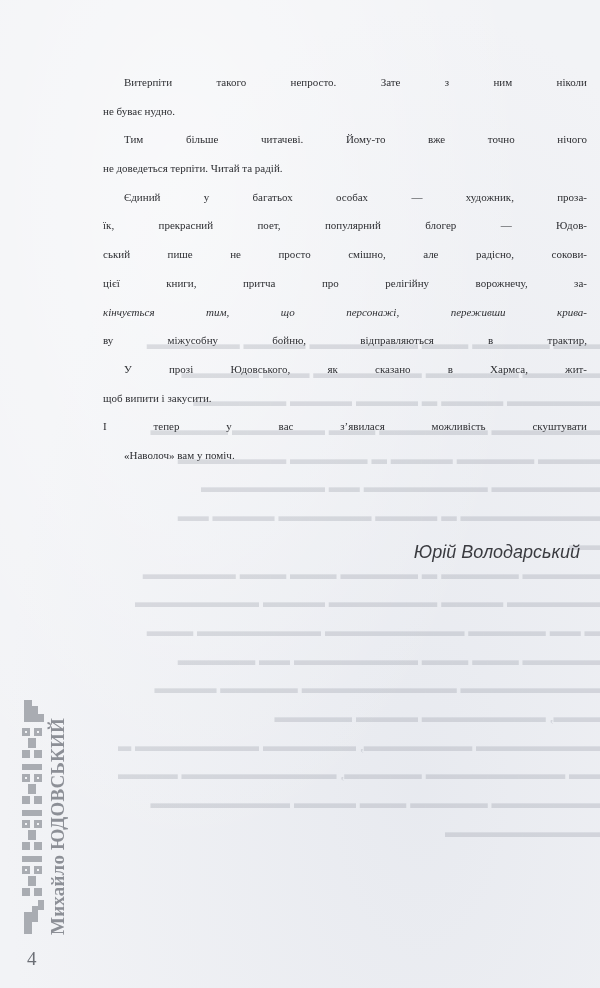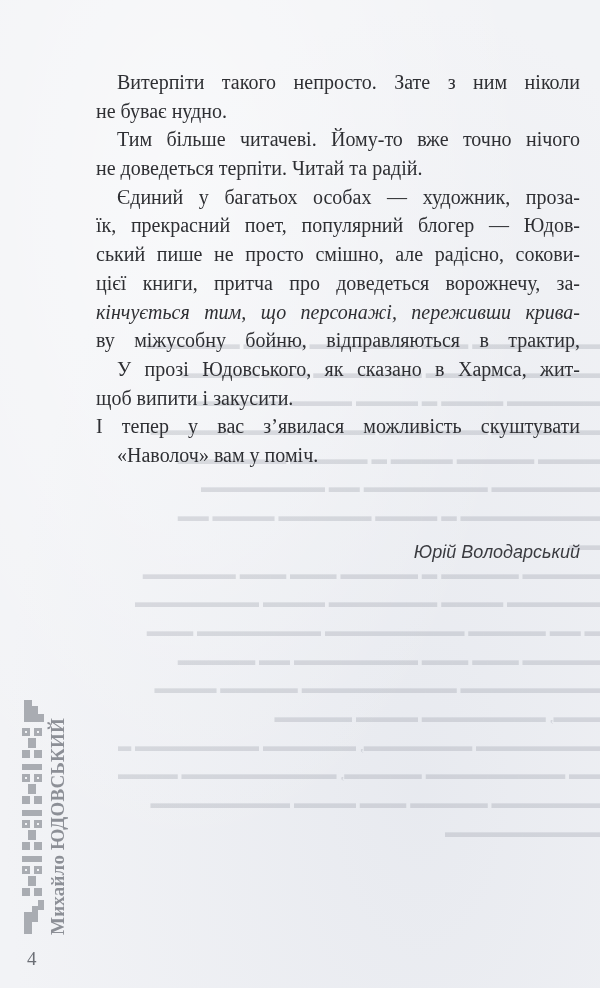--- a/index.html
+++ b/index.html
@@ -19,23 +19,23 @@
     }
     .bleed {
       position: absolute; left: 118px; top: 330px; width: 482px;
       font-family: "Liberation Serif", serif; font-size: 15.5px;
       line-height: 28.7px; color: rgba(120,125,135,0.22);
       transform: scaleX(-1); white-space: nowrap; overflow: hidden;
       pointer-events: none;
     }
     .bleed div { height: 28.7px; }
     .text-block {
-      position: absolute; left: 117px; top: 68px; width: 463px;
+      position: absolute; left: 124px; top: 68px; width: 463px;
       font-family: "Liberation Serif", "DejaVu Serif", serif;
-      font-size: 20px; line-height: 28.7px;
+      font-size: 11px; line-height: 28.7px;
       color: #2e2f33;
     }
     .line { display: block; height: 28.7px; white-space: nowrap; text-align: justify; text-align-last: justify; }
     .line.last { text-align-last: left; }
     .signature {
       position: absolute; right: 20px; top: 542px;
       font-family: Liberation Sans, sans-serif;
       font-style: italic; font-size: 18px; color: #3a3b40;
     }
     .sidebar-pattern {
@@ -81,21 +81,21 @@
 </div>
 
 <div class="text-block" id="body">
     <span class="line">Витерпіти такого непросто. Зате з ним ніколи</span>
     <span class="line last" style="margin-left: -21px; width: 484px;">не буває нудно.</span>
     <span class="line">Тим більше читачеві. Йому-то вже точно нічого</span>
     <span class="line last" style="margin-left: -21px; width: 484px;">не доведеться терпіти. Читай та радій.</span>
     <span class="line">Єдиний у багатьох особах — художник, проза-</span>
     <span class="line" style="margin-left: -21px; width: 484px;">їк, прекрасний поет, популярний блогер — Юдов-</span>
     <span class="line" style="margin-left: -21px; width: 484px;">ський пише не просто смішно, але радісно, сокови-</span>
-    <span class="line" style="margin-left: -21px; width: 484px;">цієї книги, притча про доведеться ворожнечу, за-</span>
+    <span class="line" style="margin-left: -21px; width: 484px;">цієї книги, притча про релігійну ворожнечу, за-</span>
     <span class="line" style="margin-left: -21px; width: 484px; font-style: italic;">кінчується тим, що персонажі, переживши крива-</span>
     <span class="line" style="margin-left: -21px; width: 484px;">ву міжусобну бойню, відправляються в трактир,</span>
     <span class="line">У прозі Юдовського, як сказано в Хармса, жит-</span>
     <span class="line last" style="margin-left: -21px; width: 484px;">щоб випити і закусити.</span>
     <span class="line" style="margin-left: -21px; width: 484px;">І тепер у вас з’явилася можливість скуштувати</span>
     <span class="line last">«Наволоч» вам у поміч.</span>
   </div>
 
 <div class="signature">Юрій Володарський</div>
 

